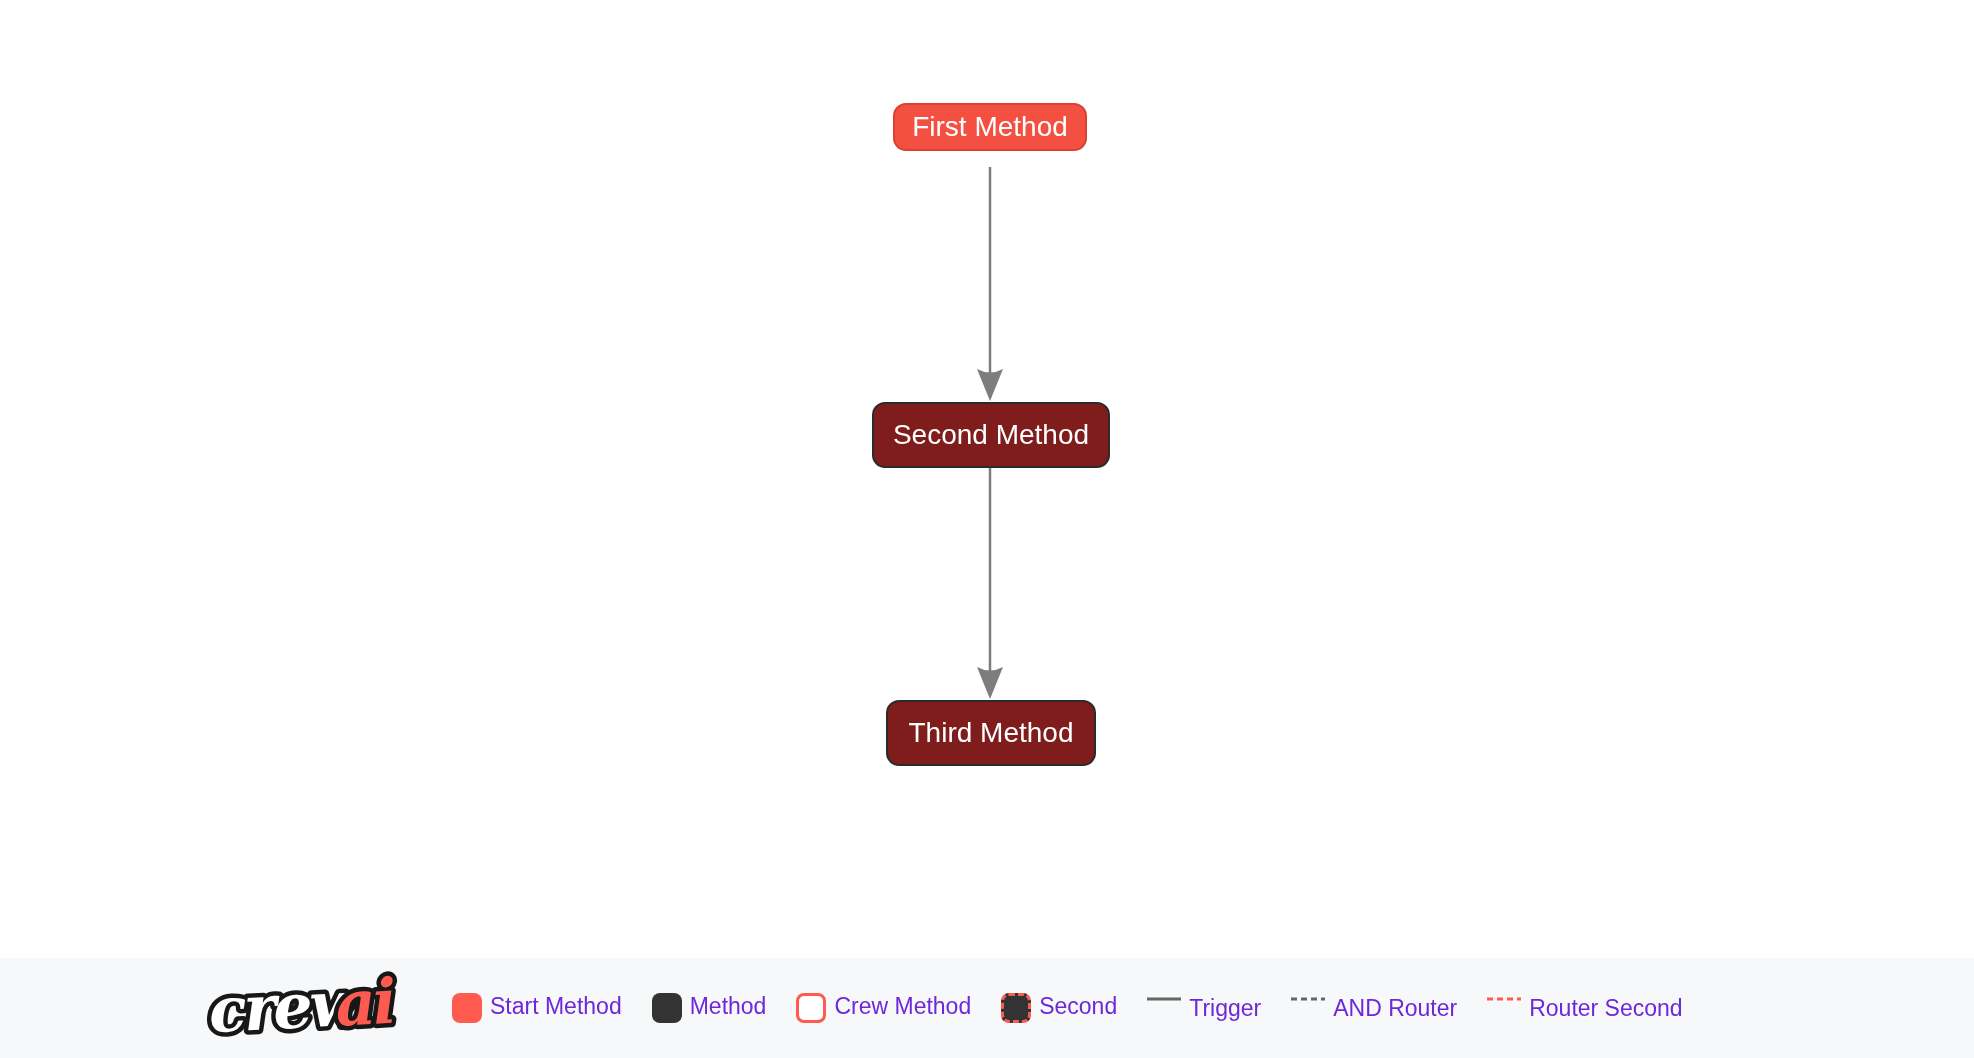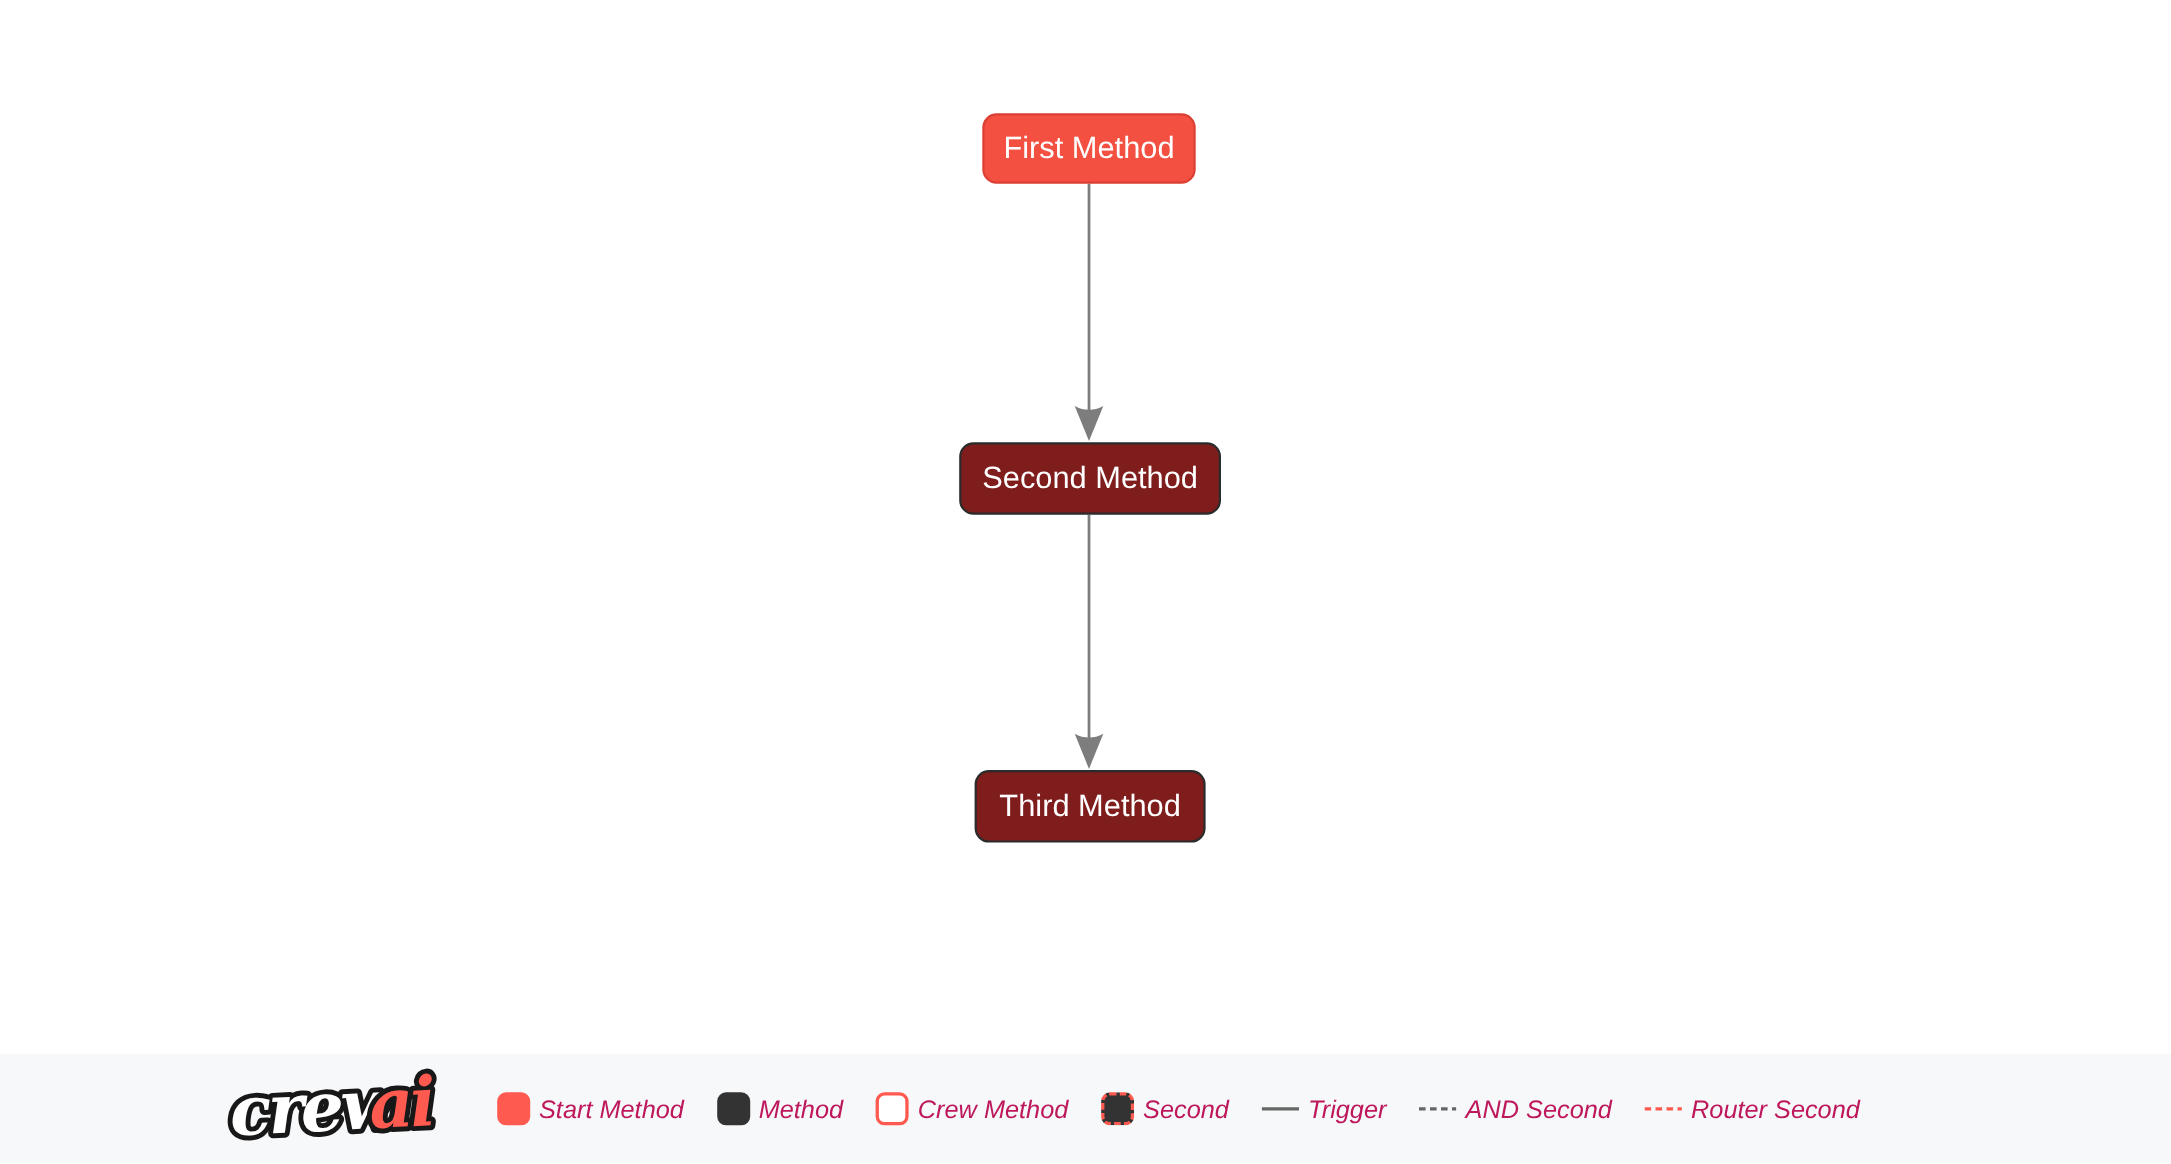--- a/index.html
+++ b/index.html
@@ -34,21 +34,21 @@
     justify-content: center;
     border-radius: 13px;
     font-size: 28px;
     color: #ffffff;
     white-space: nowrap;
     cursor: pointer;
     user-select: none;
   }
   .node-start  { background: #F35042; border: 2px solid #DC3F33; }
   .node-method { background: #7f1d1d; border: 2px solid #2B2B2B; }
-  #node-first  { left: 893px; top: 103px; width: 194px; height: 64px; }
+  #node-first  { left: 893px; top: 103px; width: 194px; height: 48px; }
   #node-second { left: 872px; top: 402px; width: 238px; height: 66px; }
   #node-third  { left: 886px; top: 700px; width: 210px; height: 66px; }
 
   
   .legend-bar {
     position: absolute;
     left: 0; right: 0; bottom: 0;
     height: 100px;
     background: #F7F8F9;
     display: flex;
@@ -77,26 +77,24 @@
   .legend {
     list-style: none;
     display: flex;
     align-items: center;
     gap: 30px;
     margin: 0 0 0 32px;
     padding: 0;
   }
   .legend li {
     display: flex;
-    align-items: center;
     gap: 8px;
     font-size: 23px;
-    color: #be185d;
+    color: #6d28d9;
     white-space: nowrap;
-    font-style: italic;
   }
   .sw {
     display: inline-block;
     box-sizing: border-box;
     width: 30px;
     height: 30px;
     border-radius: 8px;
     flex: 0 0 auto;
   }
   .sw-start  { background: #FF5A50; }
@@ -176,21 +174,21 @@
         <svg class="sw-line" width="34" height="8">
           <line x1="0" y1="4" x2="34" y2="4" stroke="#666666" stroke-width="3"></line>
         </svg>
         <span>Trigger</span>
       </li>
 
       <li>
         <svg class="sw-line" width="34" height="8">
           <line x1="0" y1="4" x2="34" y2="4" stroke="#666666" stroke-width="3" stroke-dasharray="6,4"></line>
         </svg>
-        <span>AND Second</span>
+        <span>AND Router</span>
       </li>
 
       <li>
         <svg class="sw-line" width="34" height="8">
           <line x1="0" y1="4" x2="34" y2="4" stroke="#FF5A50" stroke-width="3" stroke-dasharray="6,4"></line>
         </svg>
         <span>Router Second</span>
       </li>
 
     </ul>

